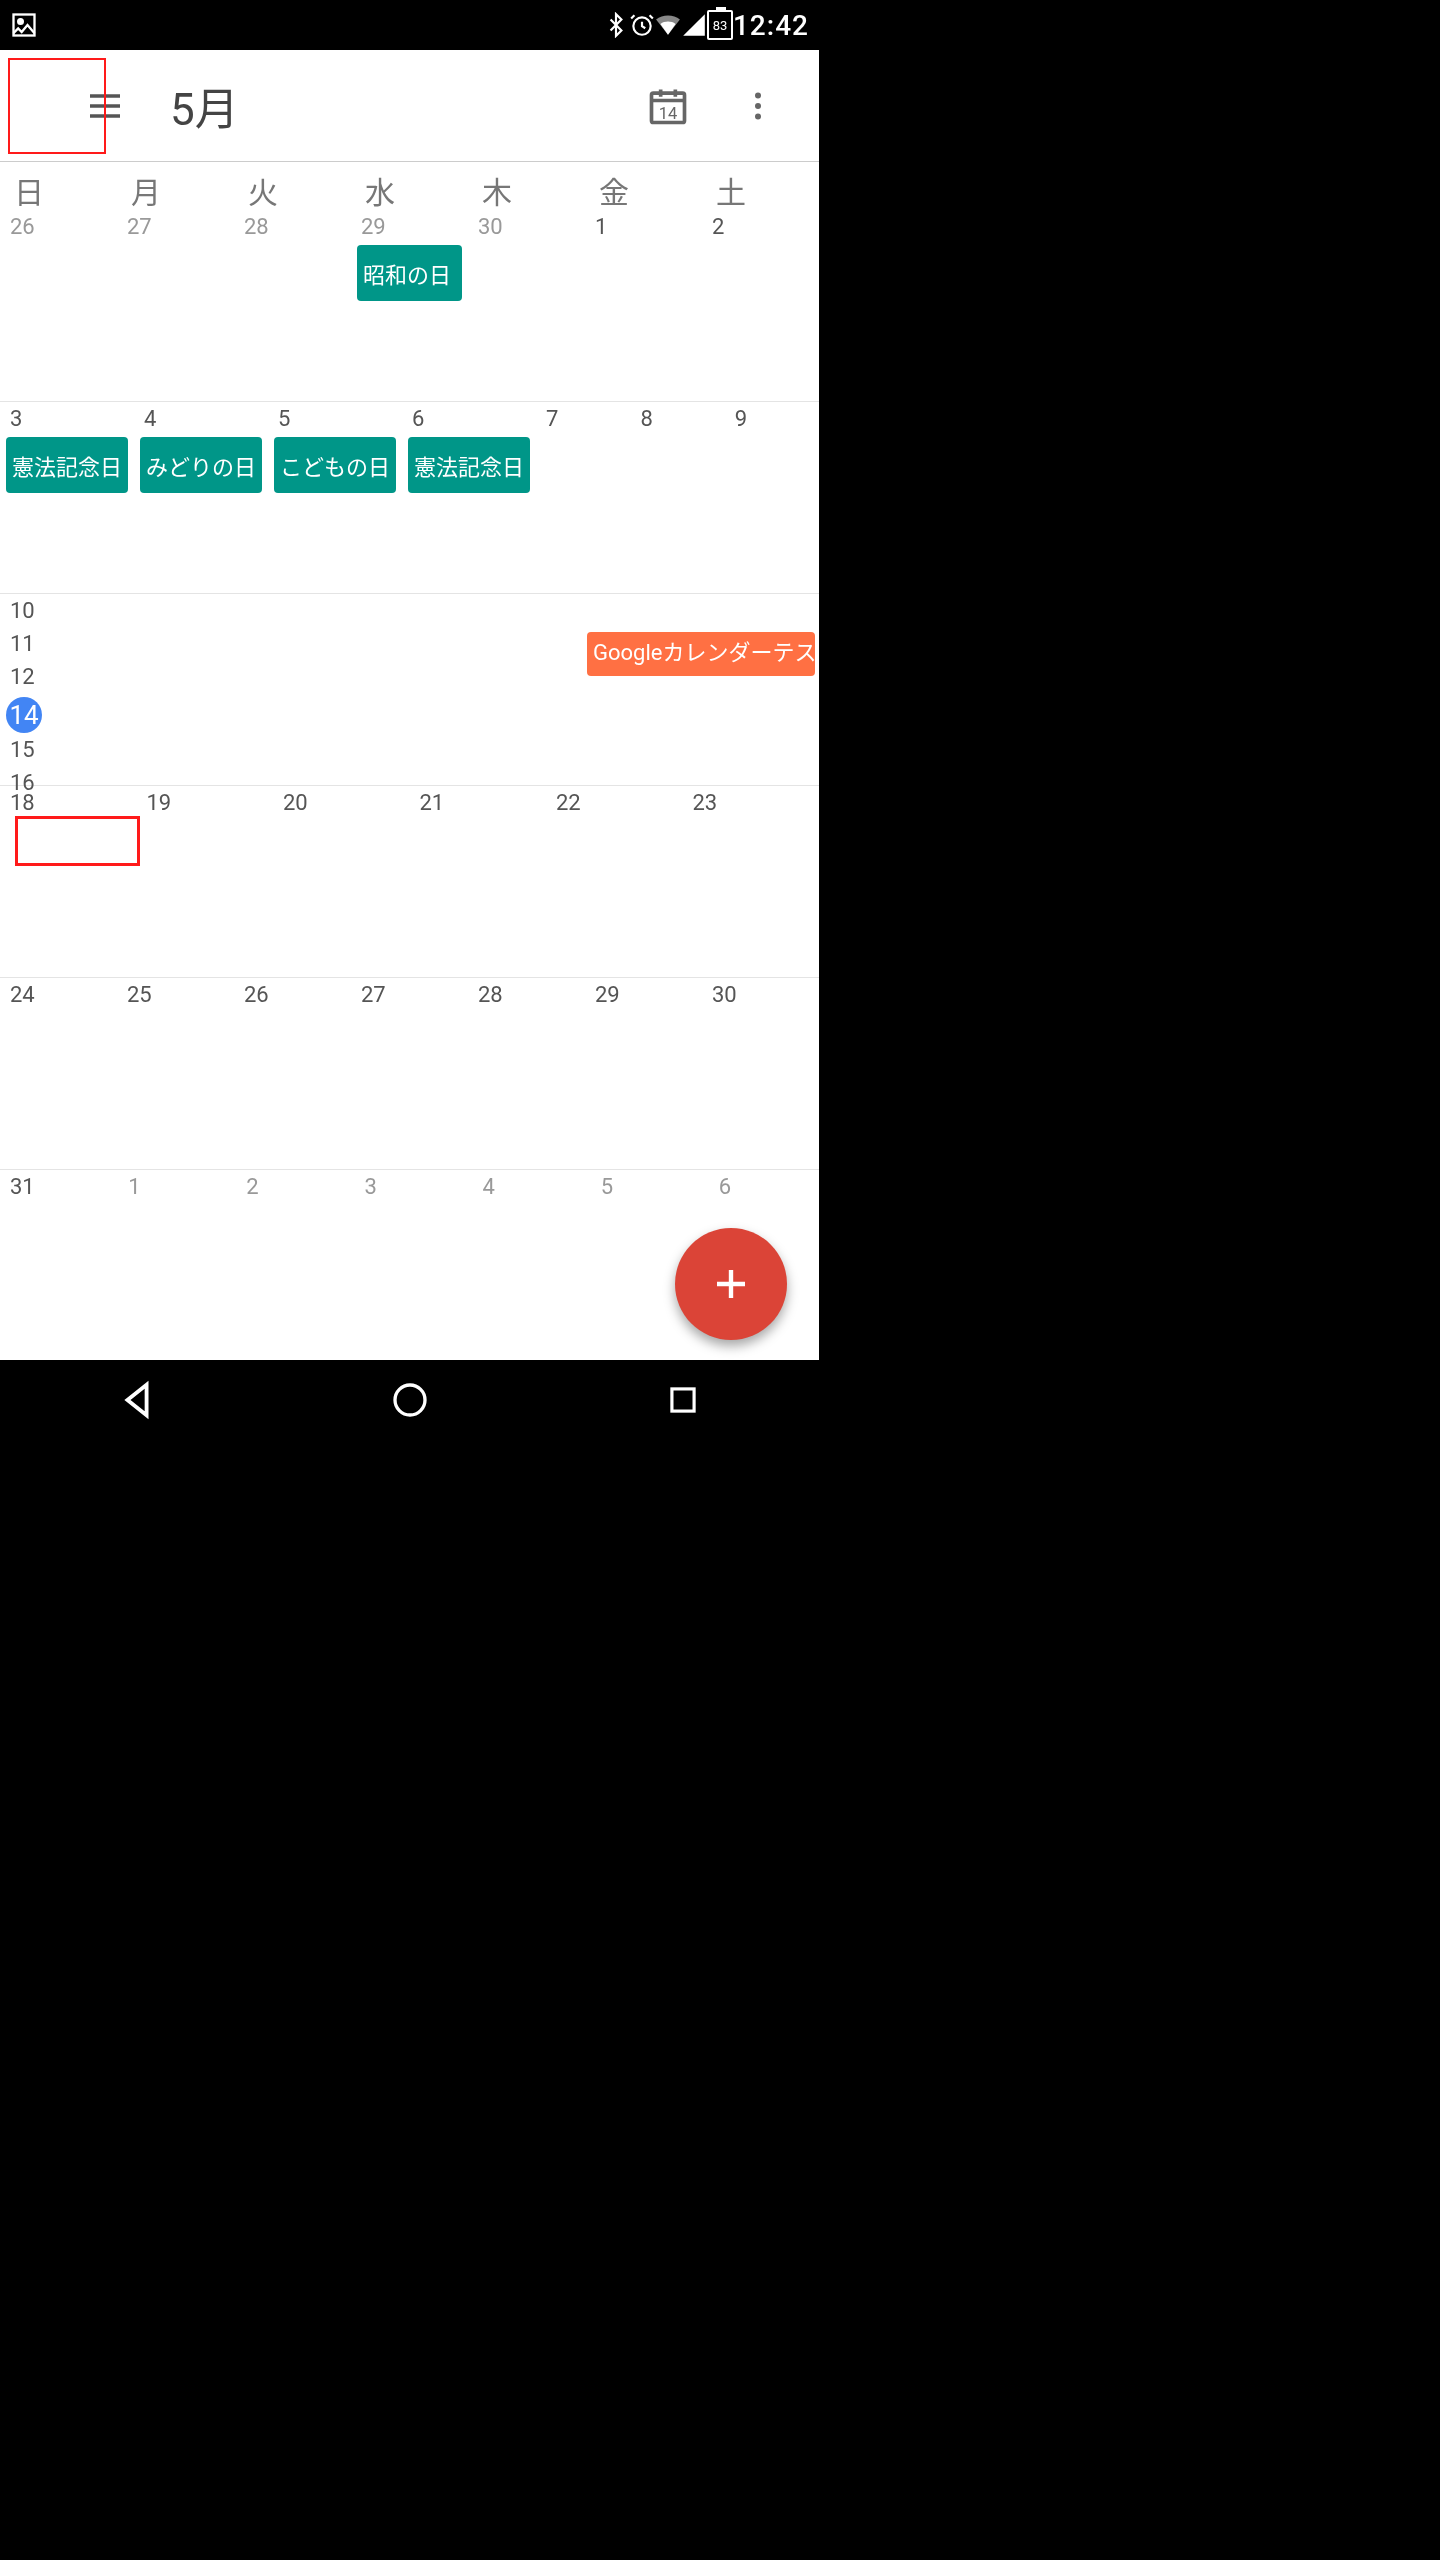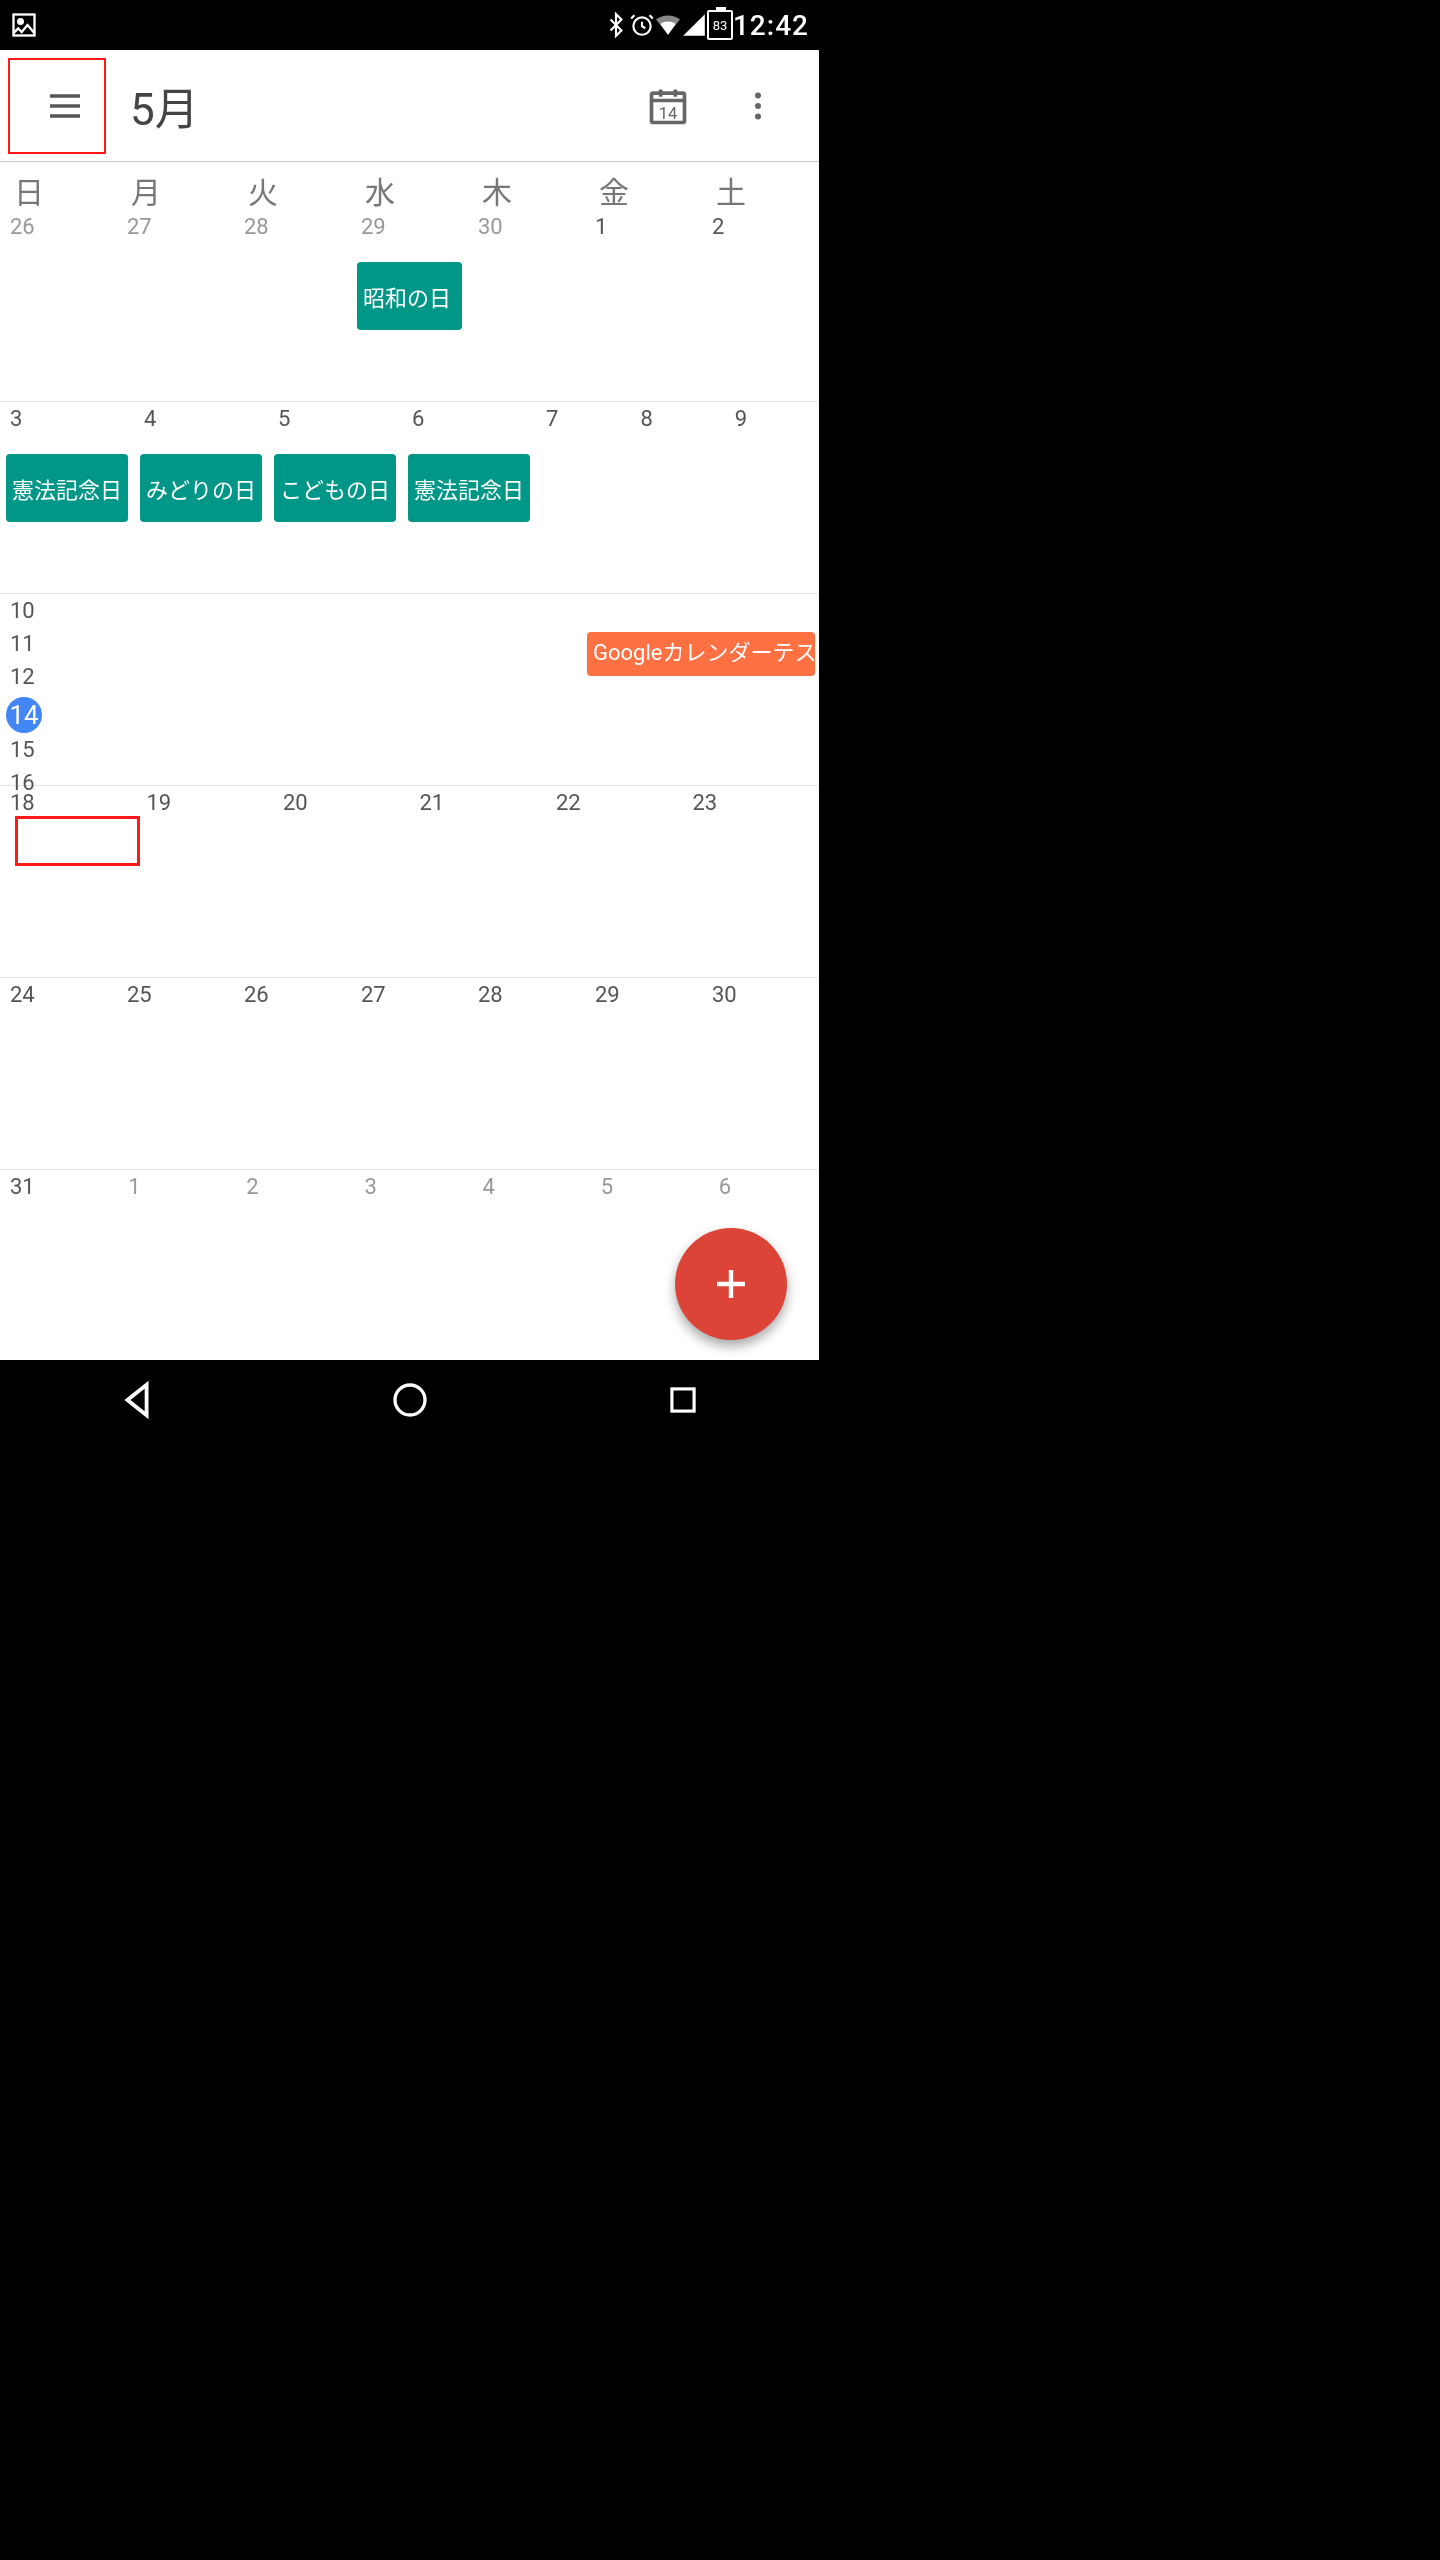--- a/index.html
+++ b/index.html
@@ -7,21 +7,21 @@
   .screen { width:819px; height:1440px; position:relative; background:#fff; }
 
   
   .status-bar { height:50px; background:#000; color:#fff; display:flex; align-items:center; justify-content:space-between; padding:0 10px; font-size:28px; }
   .status-left .ico { width:28px; height:28px; }
   .status-right { display:flex; align-items:center; gap:0; }
   .status-right .ico { width:26px; height:26px; }
   .status-time { font-weight:500; letter-spacing:1px; }
 
   
-  .app-bar { height:111px; background:#fff; display:flex; align-items:center; padding:0 16px; position:relative; }
+  .app-bar { height:111px; background:#fff; display:flex; align-items:center; padding:0 16px; position:relative;margin-left:40px; }
   .app-bar .menu-btn { width:98px; height:98px; display:flex; align-items:center; justify-content:center; }
   .hl-box1 { position:absolute; left:8px; top:58px; width:98px; height:96px; border:2px solid #ff1a1a; pointer-events:none; }
   .app-bar .title { font-size:44px; color:#444; margin-left:16px; flex:1; }
   .app-bar .today-btn, .app-bar .more-btn { width:90px; height:90px; display:flex; align-items:center; justify-content:center; }
   .divider { height:1px; background:#ccc; }
 
   
   .cal { position:absolute; left:0; right:0; top:162px; bottom:80px; background:#fff; }
   .cal-head { display:flex; border-bottom:0 solid transparent; }
   .cal-head .dow { flex:1; padding:6px 0 0 14px; font-size:30px; color:#777; height:48px; }
@@ -30,21 +30,21 @@
   .week:nth-child(1){height:192px;}
   .week:nth-child(2){height:192px;}
   .week:nth-child(3){height:192px;flex-direction:column;}
   .week:nth-child(4){height:192px;}
   .week:nth-child(5){height:192px;}
   .week:nth-child(6){height:192px; border-bottom:none;gap:8px;}
   .day { flex:1; position:relative; padding:4px 6px 0 6px; }
   .date { font-size:22px; color:#555; padding:0 0 4px 4px; }
   .date.dim { color:#999; }
   .date.today { display:inline-block; width:36px; height:36px; line-height:36px; border-radius:18px; background:#4285f4; color:#fff; text-align:center; font-size:26px; padding:0; margin-left:0; }
-  .chip { font-size:22px; color:#fff; background:#009688; border-radius:4px; padding:18px 6px; white-space:nowrap; overflow:hidden; text-overflow:clip; margin-top:19px; }
+  .chip { font-size:22px; color:#fff; background:#009688; border-radius:4px; padding:12px 6px; white-space:nowrap; overflow:hidden; text-overflow:clip; margin-top:2px; }
   .chip.blue { background:#1e88e5; }
   .chip-span { position:absolute; height:44px; border-radius:4px; font-size:22px; color:#fff; padding:2px 6px; overflow:hidden; white-space:nowrap; }
   
   .span-orange { background:#ff7043; left:calc(100%/7*5 + 2px); right:4px; top:38px; }
   
   .hl-box2 { position:absolute; border:3px solid #ff1a1a; pointer-events:none; left:15px; width:125px; top:calc(48px + 192px*3 + 30px); height:50px; }
 
   
   .fab { position:absolute; right:32px; bottom:100px; width:112px; height:112px; border-radius:56px; background:#db4437; display:flex; align-items:center; justify-content:center; box-shadow:0 6px 12px rgba(0,0,0,0.35); }
   .fab svg { width:42px; height:42px; }

